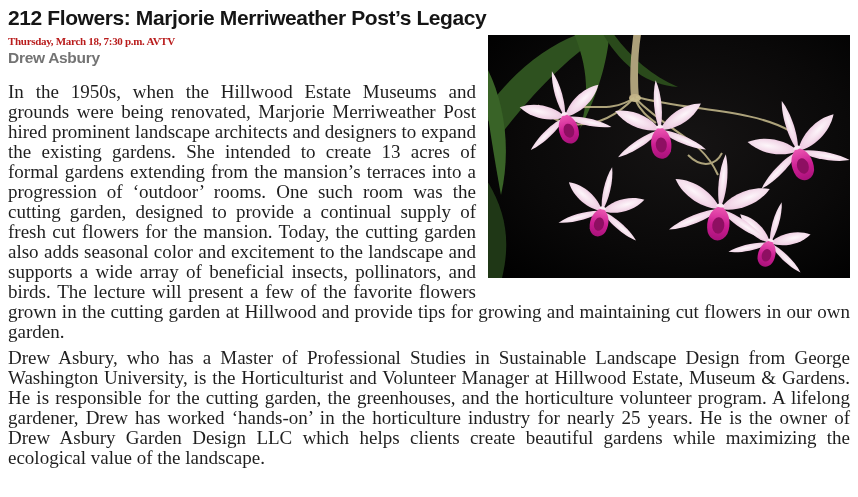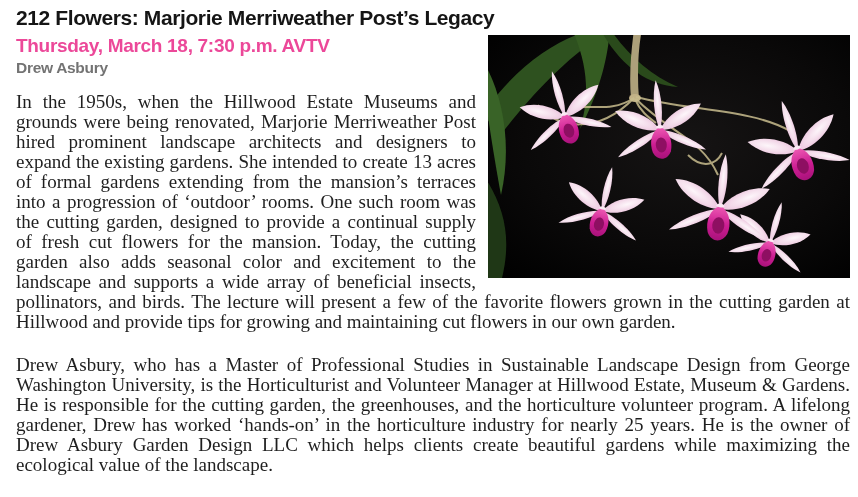--- a/index.html
+++ b/index.html
@@ -8,37 +8,37 @@
     background: #ffffff;
   }
   body {
     width: 858px;
     height: 497px;
     overflow: hidden;
     font-family: "Liberation Serif", serif;
     color: #1f1f1f;
   }
   .entry {
-    padding: 6px 8px 0 16px;
+    padding: 6px 8px 0 8px;
   }
   .entry h1 {
     margin: 0 0 5px 0;
     font-family: "Liberation Sans", sans-serif;
     font-weight: bold;
     font-size: 21px;
     letter-spacing: -0.4px;
     color: #151515;
   }
   .entry h2 {
     margin: 0 0 2px 0;
-    font-family: Liberation Sans, sans-serif;
+    font-family: Liberation Serif, serif;
     font-weight: bold;
-    font-size: 19px;
+    font-size: 11px;
     letter-spacing: -0.3px;
-    color: #ec4899;
+    color: #b91c1c;
   }
   .entry h3 {
     margin: 0 0 15px 0;
     font-family: "Liberation Sans", sans-serif;
     font-weight: bold;
     font-size: 15.5px;
     letter-spacing: -0.3px;
     color: #737373;
   }
   figure.photo {
@@ -54,21 +54,21 @@
     width: 362px;
     height: 243px;
   }
   p.body-text {
     margin: 0;
     font-size: 19px;
     line-height: 20px;
     text-align: justify;
   }
   p.body-text + p.body-text {
-    margin-top: 23px;
+    margin-top: 6px;
   }
 </style>
 </head>
 <body>
 
 <article class="entry">
 
   <h1>212 Flowers: Marjorie Merriweather Post’s Legacy</h1>
 
   <figure class="photo">

